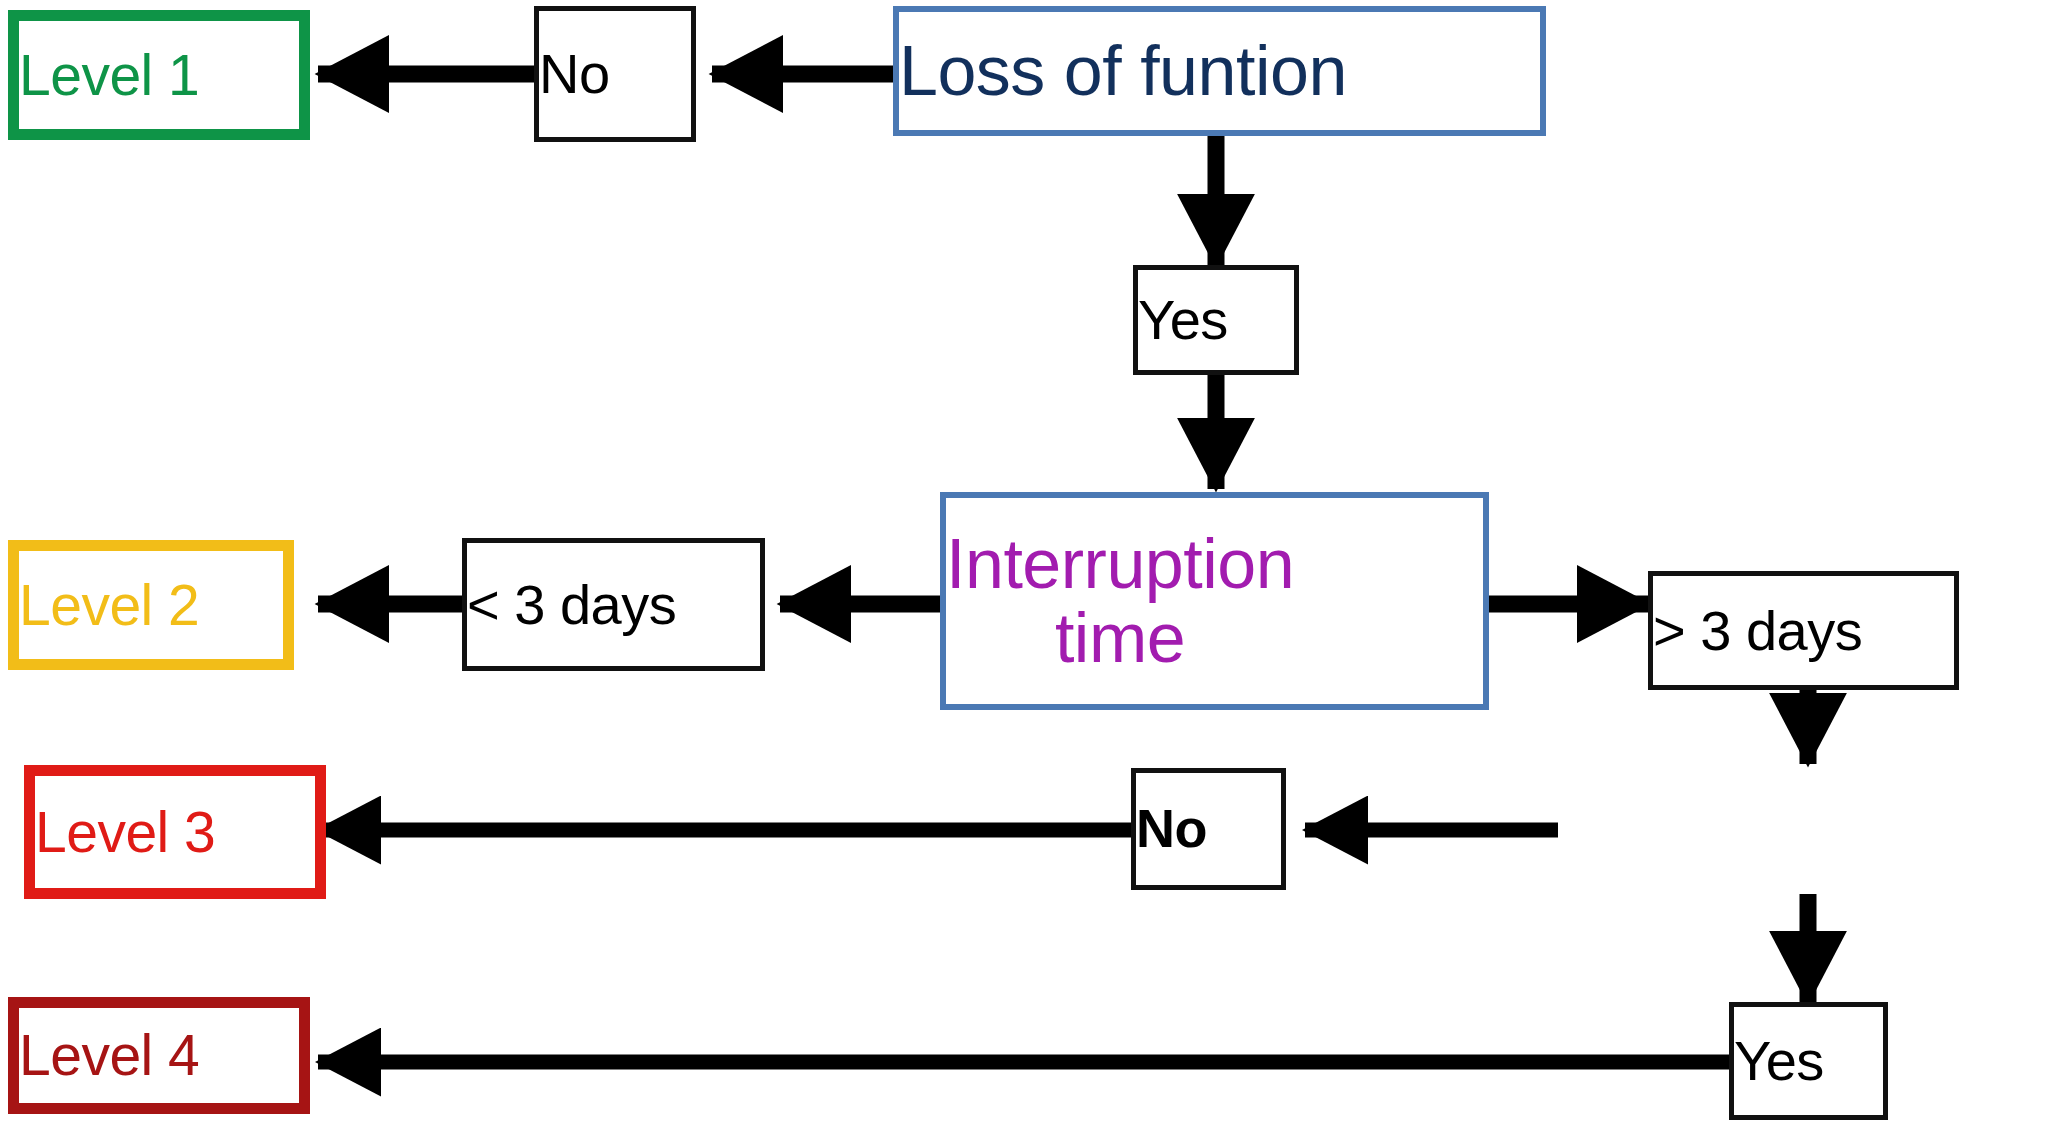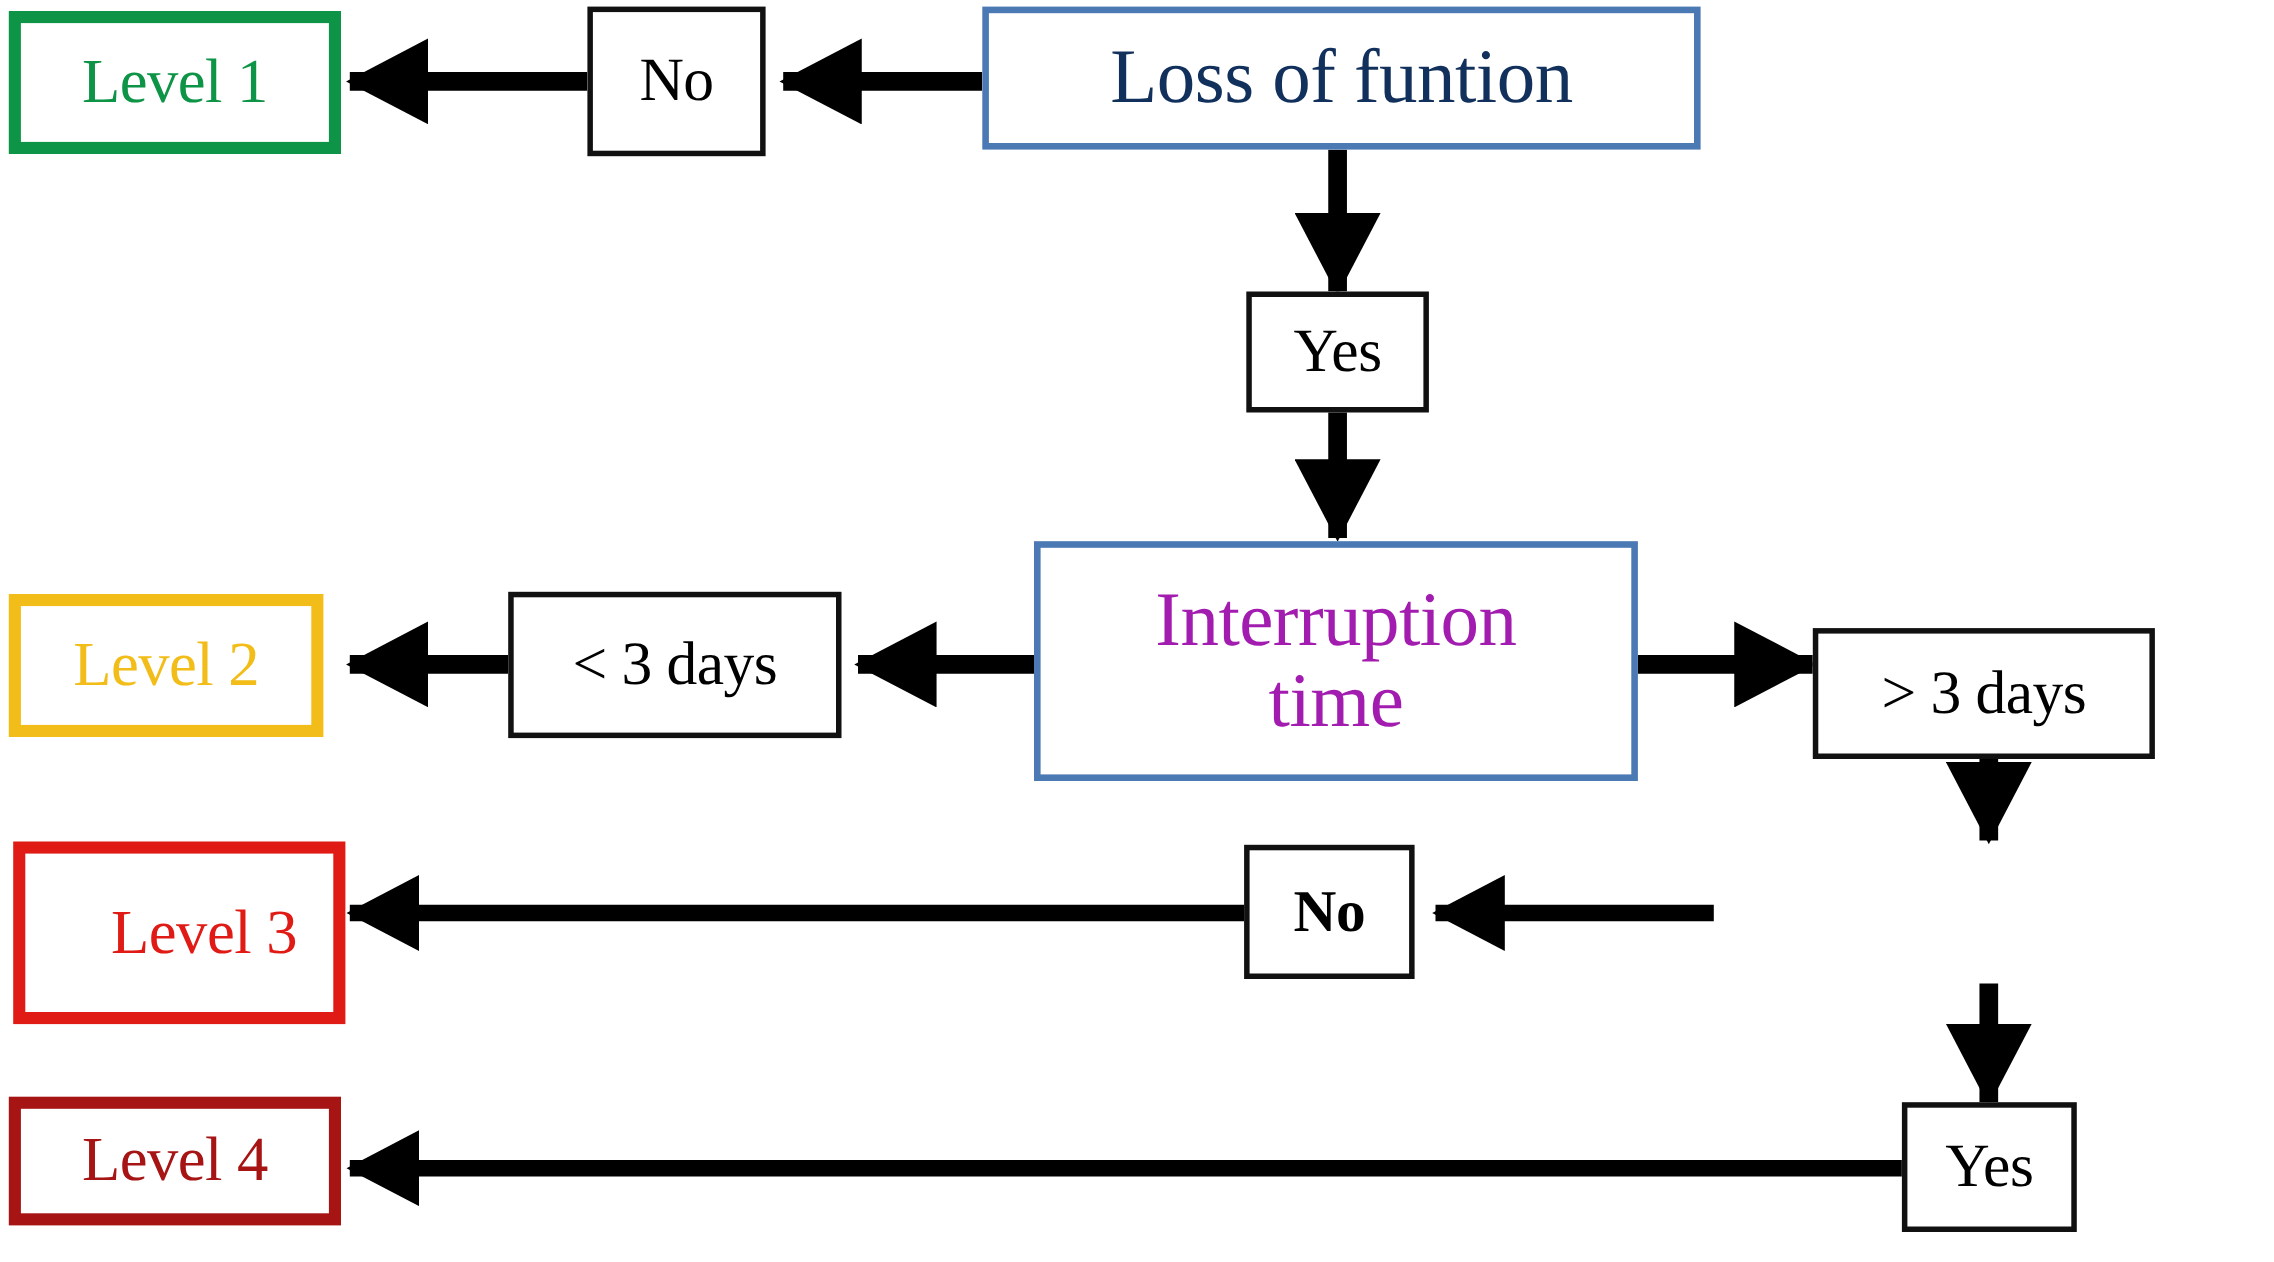--- a/index.html
+++ b/index.html
@@ -23,26 +23,25 @@
     top: 0;
     width: 2067px;
     height: 1147px;
     pointer-events: none;
   }
   .node {
     position: absolute;
     box-sizing: border-box;
     display: flex;
     align-items: center;
-    justify-content: center;
+    justify-content: flex-start;
     text-align: center;
     background: #ffffff;
     line-height: 1.06;
     white-space: pre-line;
-    font-family: Liberation Serif, serif;
   }
   
   .node.level {
     border-style: solid;
     border-width: 11px;
     font-size: 57px;
     letter-spacing: -0.5px;
   }
   
   .node.process {
@@ -129,21 +128,21 @@
 
   <div class="node process" style="left:940px; top:492px; width:549px; height:218px; border-color:#4B79B4; color:#a21caf;">
     <span>Interruption
 time</span>
   </div>
 
   <div class="node answer" style="left:1648px; top:571px; width:311px; height:119px;">
     <span>&gt; 3 days</span>
   </div>
 
-  <div class="node level" style="left:12px; top:765px; width:302px; height:166px; border-color:#E01B16; color:#E01B16;padding-left:45px;">
+  <div class="node level" style="left:24px; top:765px; width:302px; height:134px; border-color:#E01B16; color:#E01B16;">
     <span>Level 3</span>
   </div>
 
   <div class="node answer bold" style="left:1131px; top:768px; width:155px; height:122px;">
     <span>No</span>
   </div>
 
 
   <div class="node level" style="left:8px; top:997px; width:302px; height:117px; border-color:#A61414; color:#A61414;">
     <span>Level 4</span>

